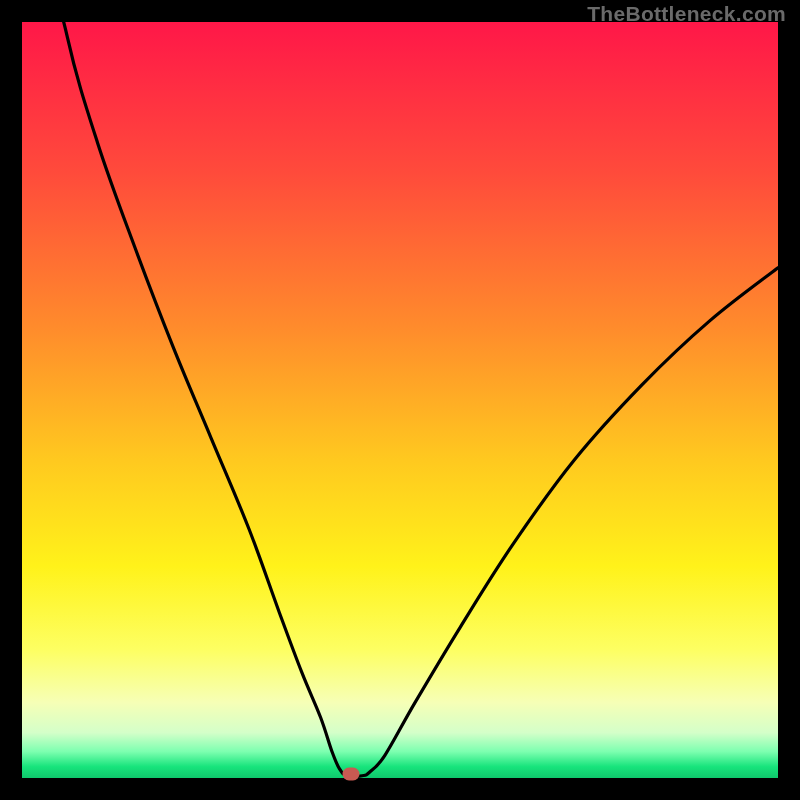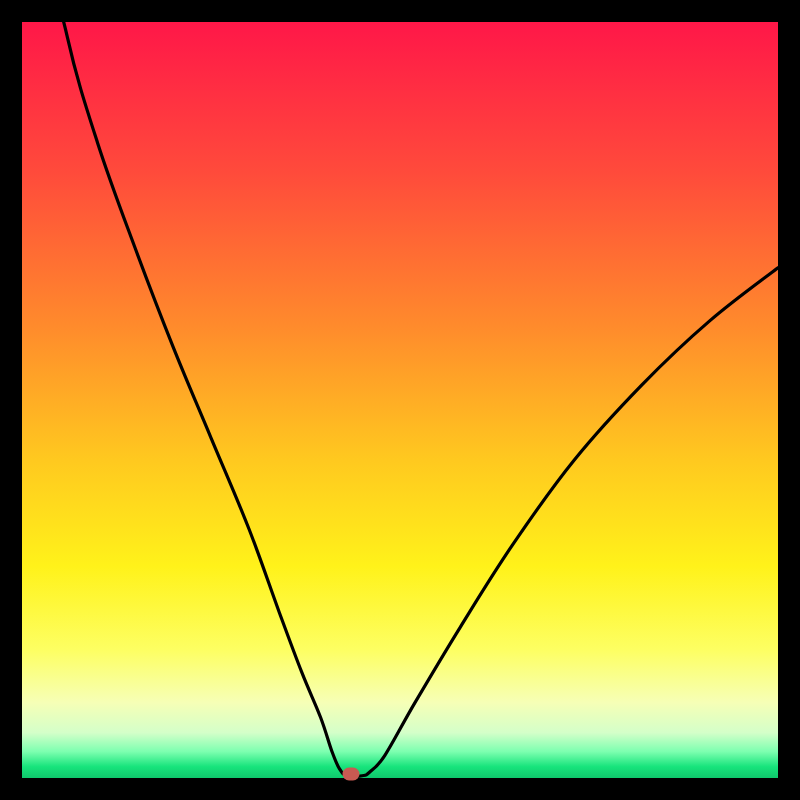--- a/index.html
+++ b/index.html
@@ -57,20 +57,21 @@
     background: #c85a52;
     transform: translate(-50%, -50%);
     z-index: 3;
   }
 </style>
 </head>
 <body>
 
 <div class="frame">
 
+  <div class="watermark">TheBottleneck.com</div>
 
   <div class="plot-box">
 
     <svg class="gradient-bg" viewBox="0 0 756 756" preserveAspectRatio="none">
       <defs>
         <linearGradient id="bg-grad" x1="0" y1="0" x2="0" y2="1">
             <stop offset="0%" stop-color="#ff1748"></stop>
             <stop offset="20%" stop-color="#ff4b3b"></stop>
             <stop offset="40%" stop-color="#ff8a2c"></stop>
             <stop offset="57.99999999999999%" stop-color="#ffc91f"></stop>

